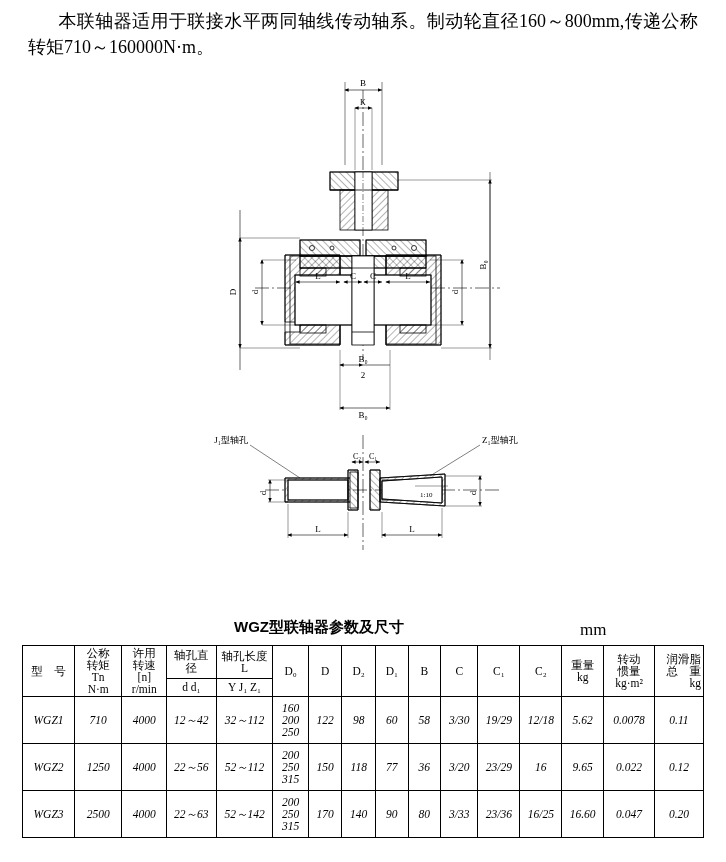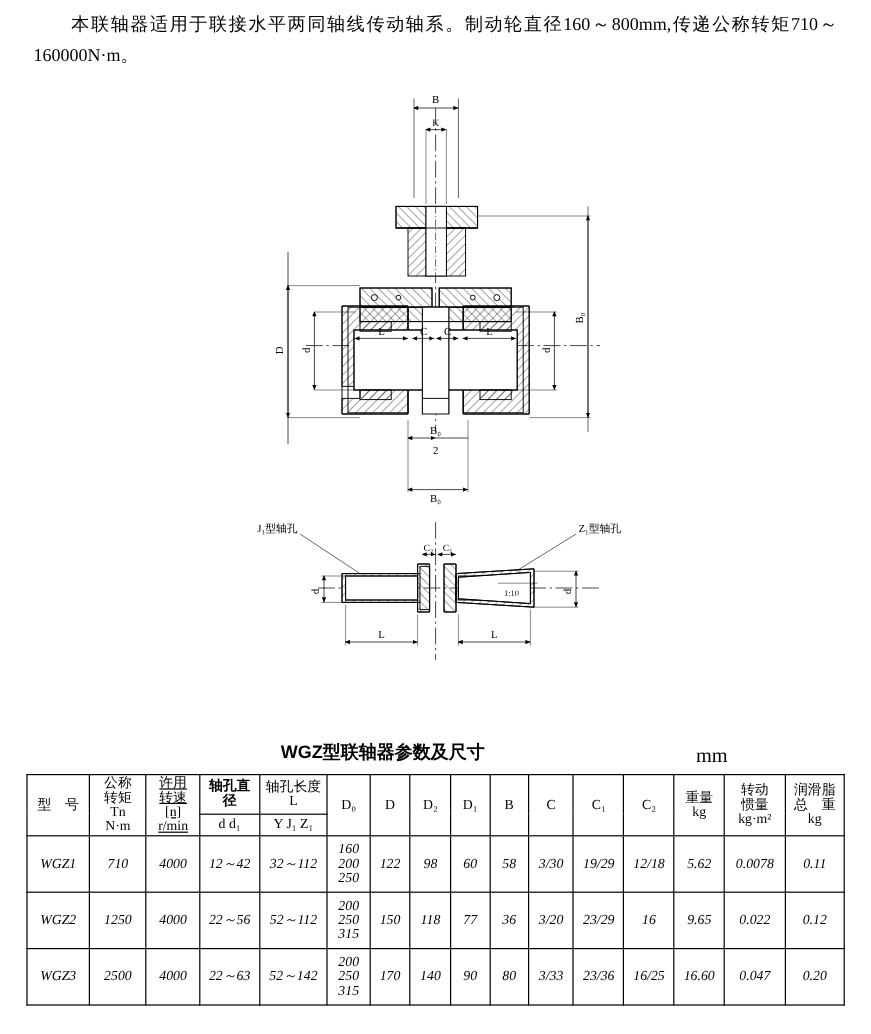--- a/index.html
+++ b/index.html
@@ -7,21 +7,21 @@
     width:726px;height:862px;
     background:#ffffff;
     font-family:"Liberation Serif", serif;
     color:#000;
     position:relative;
     overflow:hidden;
   }
   .intro{
     position:absolute;
     left:28px; top:8px; width:670px;
-    font-size:15px;
+    font-size:18px;
     line-height:26px;
     text-align:justify;
   }
   .intro .indent{display:inline-block;width:30px;}
 
   
   .drawing{
     position:absolute;
     left:0; top:60px;
     width:726px; height:550px;
@@ -258,27 +258,27 @@
 <table class="params">
   <thead>
     <tr>
       <th rowspan="2" style="width:52px;">型　号</th>
       <th rowspan="2" style="width:48px;margin-top:28px;">
         <span class="mline">公称</span>
         <span class="mline">转矩</span>
         <span class="mline">Tn</span>
         <span class="mline">N·m</span>
       </th>
-      <th rowspan="2" style="width:44px;text-decoration:underline;">
+      <th rowspan="2" style="width:44px;">
         <span class="mline">许用</span>
         <span class="mline">转速</span>
         <span class="mline">[n]</span>
         <span class="mline">r/min</span>
       </th>
-      <th style="width:54px;font-weight:bold;">轴孔直径</th>
+      <th style="width:54px;">轴孔直径</th>
       <th style="width:62px;margin-top:37px;">
         <span class="mline">轴孔长度</span>
         <span class="mline">L</span>
       </th>
       <th rowspan="2" style="width:34px;">D₀</th>
       <th rowspan="2" style="width:32px;">D</th>
       <th rowspan="2" style="width:32px;">D₂</th>
       <th rowspan="2" style="width:32px;">D₁</th>
       <th rowspan="2" style="width:32px;">B</th>
       <th rowspan="2" style="width:36px;">C</th>
@@ -286,21 +286,21 @@
       <th rowspan="2" style="width:40px;">C₂</th>
       <th rowspan="2" style="width:40px;">
         <span class="mline">重量</span>
         <span class="mline">kg</span>
       </th>
       <th rowspan="2" style="width:50px;">
         <span class="mline">转动</span>
         <span class="mline">惯量</span>
         <span class="mline">kg·m²</span>
       </th>
-      <th rowspan="2" style="width:50px;">
+      <th rowspan="2" style="width:50px;text-align:right;">
         <span class="mline">润滑脂</span>
         <span class="mline">总　重</span>
         <span class="mline">kg</span>
       </th>
     </tr>
     <tr>
       <th>d  d₁</th>
       <th>Y  J₁  Z₁</th>
     </tr>
   </thead>

